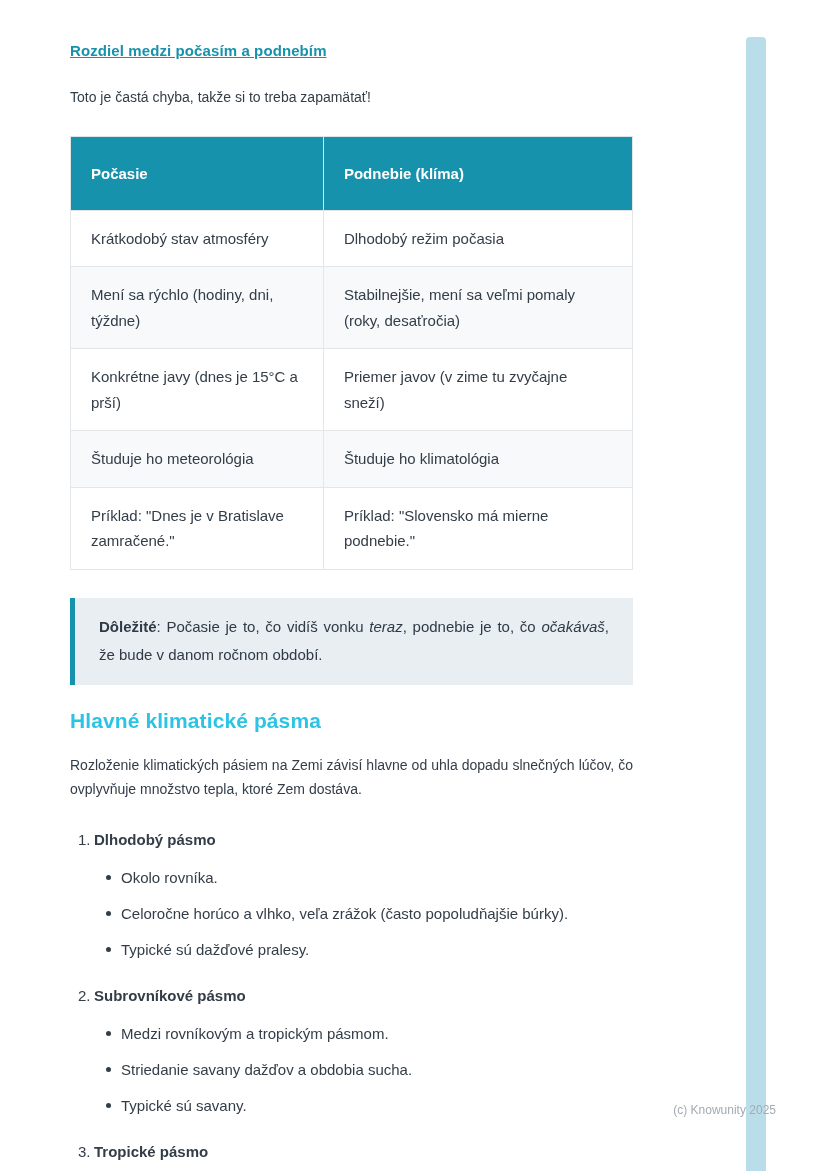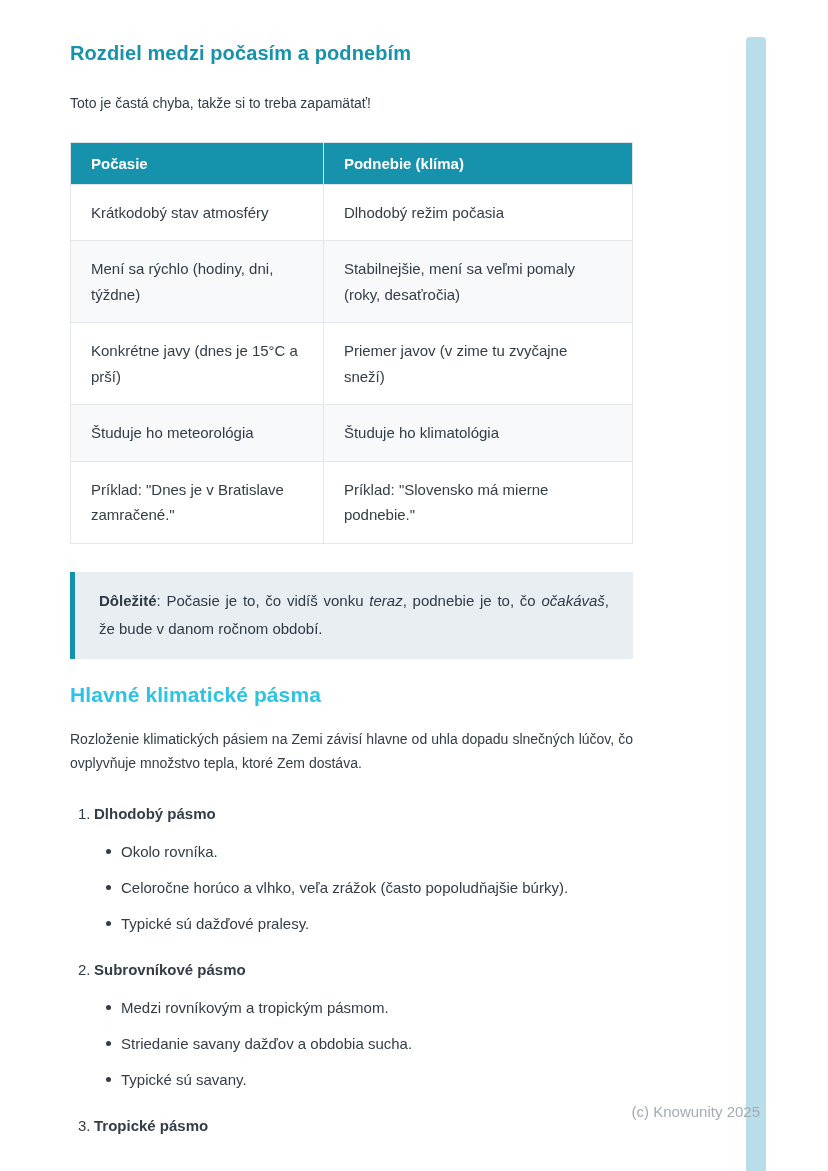--- a/index.html
+++ b/index.html
@@ -8,38 +8,39 @@
   .page { position: relative; width: 828px; height: 1171px; background: #ffffff; overflow: hidden; }
 
   .accent-bar {
     position: absolute; top: 37px; right: 62px; width: 20px; height: 1134px;
     background: #b9dde9; border-radius: 4px 4px 0 0;
   }
 
   .content { position: absolute; top: 42px; left: 70px; width: 563px; }
 
   h1.section-heading {
-    font-size: 20px; font-weight: bold; color: #1792ac; letter-spacing: 0.1px;
+    font-size: 15px; font-weight: bold; color: #1792ac; letter-spacing: 0.1px;
     margin-bottom: 26px;
+    text-decoration: underline;
   }
   h2.section-heading {
     font-size: 21px; font-weight: bold; color: #2cc4e4; letter-spacing: 0.1px;
     margin-top: 24px; margin-bottom: 20px;
   }
 
   p.body-text { font-size: 14px; line-height: 1.75; color: #333d48; }
   p.justified { text-align: justify; }
 
   table.compare {
     width: 100%; border-collapse: collapse; margin-top: 26px;
     font-size: 15px;
   }
   table.compare th {
     background: #1792ac; color: #ffffff; font-weight: bold; text-align: left;
-    padding: 12px 20px; border: 1px solid #dfe4e8;
+    padding: 28px 20px; border: 1px solid #dfe4e8;
   }
   table.compare td {
     padding: 15px 20px; line-height: 1.7; border: 1px solid #e3e7ea;
     vertical-align: middle; color: #333d48;
   }
   table.compare col.c1 { width: 45%; }
   table.compare col.c2 { width: 55%; }
   table.compare tbody tr:nth-child(even) td { background: #f7f9fa; }
 
   .callout {
@@ -56,21 +57,21 @@
   .item-number { width: 16px; flex: none; }
   .item-title { font-weight: bold; margin-left: 0; }
   .bullet-list { list-style: none; margin: 0 0 22px 0; padding-left: 36px; }
   .bullet-item { position: relative; font-size: 15px; line-height: 1.6; margin-bottom: 12px; padding-left: 15px; }
   .bullet-item::before {
     content: ""; position: absolute; left: 0; top: 9px; width: 5px; height: 5px;
     border-radius: 50%; background: #333d48;
   }
 
   .footer-copyright {
-    position: absolute; top: 1103px; right: 68px; font-size: 15px; color: #a3abb3;
+    position: absolute; top: 1103px; right: 52px; font-size: 12px; color: #a3abb3;
     z-index: 3;
   }
 </style>
 </head>
 <body>
 
 <div class="page">
 
   <div class="accent-bar"></div>
 

